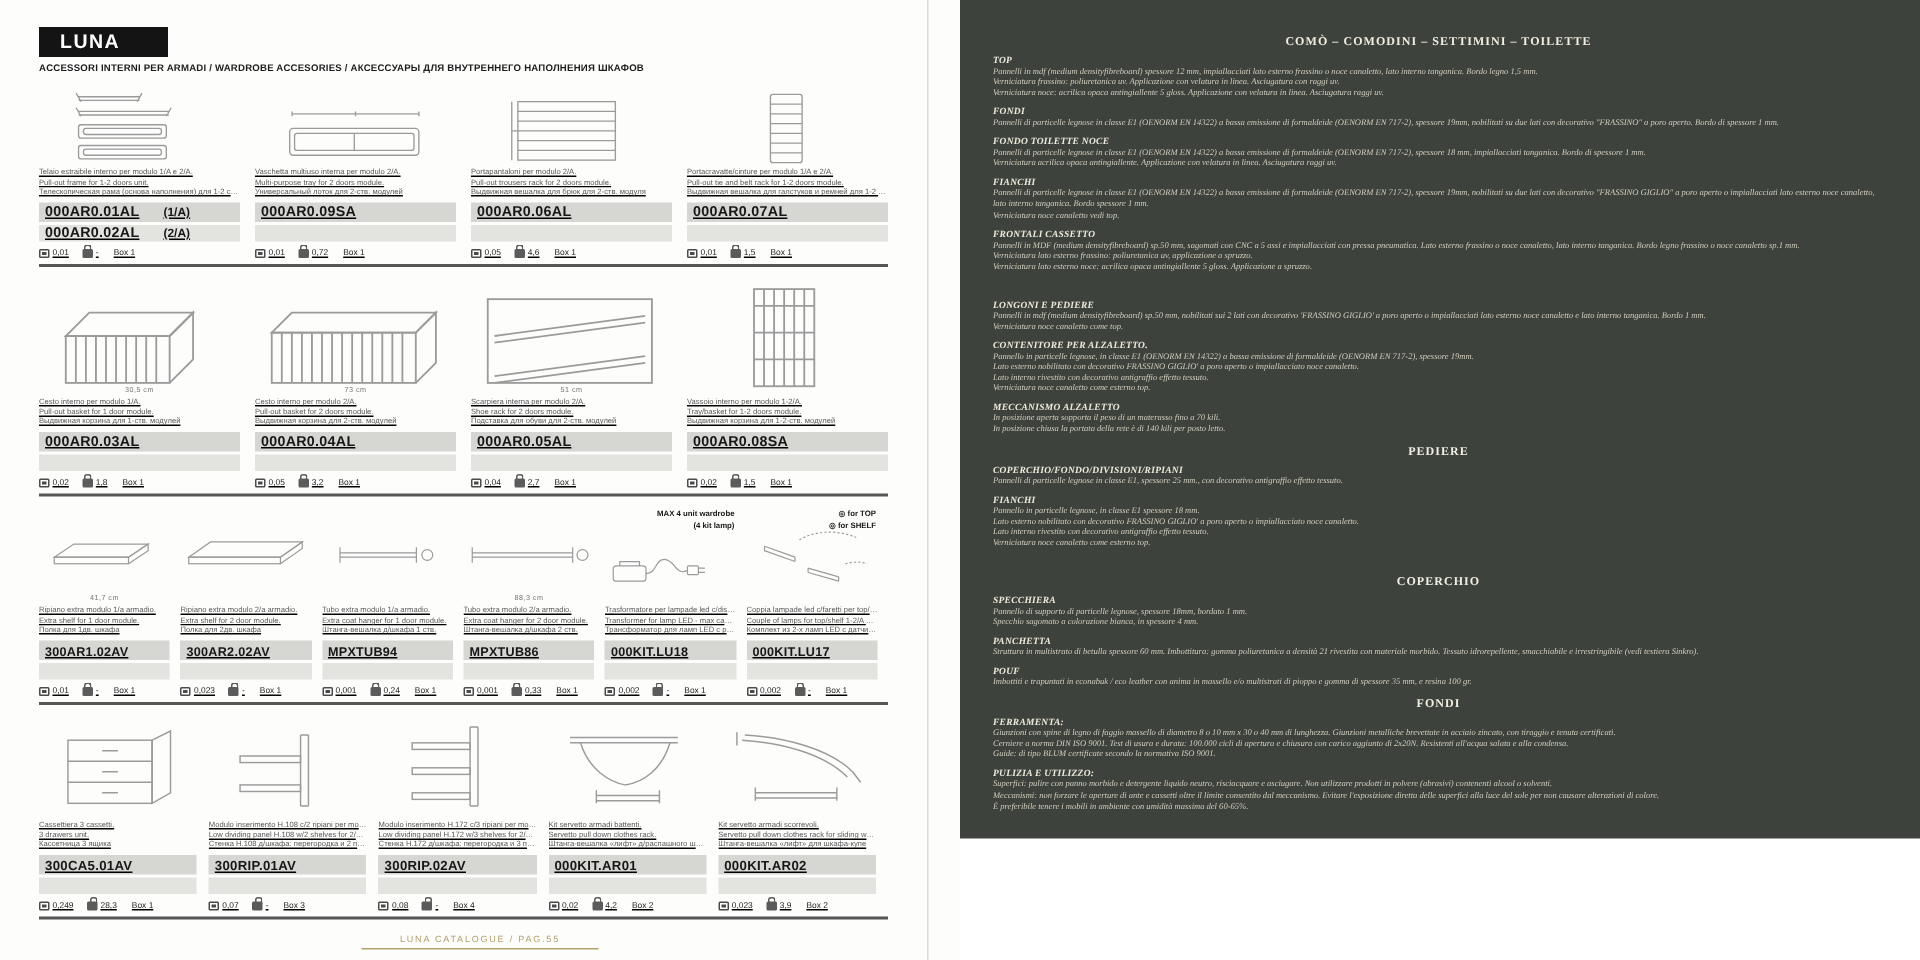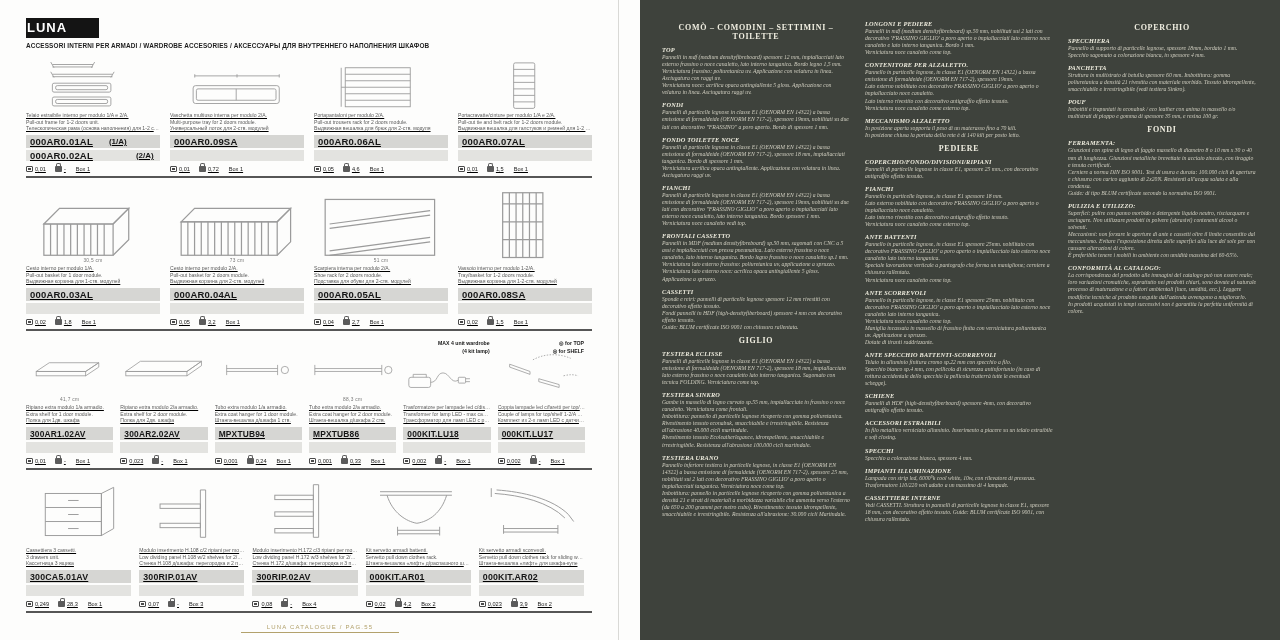--- a/index.html
+++ b/index.html
@@ -4,21 +4,21 @@
 <style>
   html,body{margin:0;padding:0;}
   body{width:1280px;height:640px;display:flex;overflow:hidden;background:#ffffff;
        font-family:"Liberation Sans",sans-serif;}
 
   
   .left{width:640px;height:640px;box-sizing:border-box;background:#fdfdfc;
         padding:18px 26px 0 26px;position:relative;}
   .left::after{content:"";position:absolute;top:0;right:21px;width:1px;height:100%;background:#d9d9d6;}
   .brand{display:inline-block;background:#141414;color:#fff;font-weight:bold;
-         font-size:13px;letter-spacing:1px;padding:2px 32px 3px 1px;}
+         font-size:13px;letter-spacing:1px;padding:2px 32px 3px 14px;}
   .subtitle{font-size:6.4px;font-weight:bold;color:#1d1d1d;margin-top:4px;letter-spacing:.15px;}
 
   .rows{margin-top:9px;width:566px;text-decoration:underline;}
   .prow{display:flex;border-bottom:2.5px solid #565656;margin-bottom:7px;}
   .cell{flex:1;margin-right:10px;min-width:0;position:relative;}
   .cell:last-child{margin-right:0;}
   .row-6col .cell{margin-right:7px;}
   .row-5col .cell{margin-right:8px;}
 
   .draw{position:relative;}
@@ -35,41 +35,41 @@
 
   .desc{height:21px;margin:2px 0 2px 0;font-size:5.1px;line-height:1.3;color:#5a5a5a;overflow:hidden;}
   .dline{white-space:nowrap;overflow:hidden;text-overflow:ellipsis;}
 
   .band{height:13px;background:#d6d6d3;display:flex;align-items:center;padding:0 4px;
         font-weight:bold;color:#161616;overflow:hidden;}
   .band .code{font-size:9.5px;letter-spacing:.2px;white-space:nowrap;}
   .row-6col .band .code{font-size:8.4px;}
   .row-5col .band .code{font-size:8.8px;text-align:right;}
   .band .variant{font-size:8px;margin-left:16px;white-space:nowrap;}
-  .band2{height:11px;background:#e3e3e0;margin-top:2px;gap:27px;}
+  .band2{height:11px;background:#e3e3e0;margin-top:2px;}
   .band2 .code{font-size:9.5px;}
 
   .cfoot{height:14px;display:flex;align-items:center;font-size:5.6px;color:#222;margin-top:1px;}
   .vol-ic{width:7px;height:6px;border:1px solid #4a4a4a;border-radius:1px;display:inline-block;
           box-sizing:border-box;margin-right:2px;position:relative;}
   .vol-ic::after{content:"";display:block;width:3px;height:2px;background:#4a4a4a;margin:1px auto 0;}
   .wt-ic{width:7px;height:6px;background:#5b5b5b;border-radius:1px;display:inline-block;
          position:relative;margin-left:9px;margin-right:2px;}
   .wt-ic::before{content:"";position:absolute;top:-3px;left:1.5px;width:3px;height:3px;
                  border:1px solid #5b5b5b;border-bottom:none;border-radius:2px 2px 0 0;}
   .boxlbl{margin-left:10px;}
 
   .pagefoot{position:absolute;bottom:7px;left:0;width:100%;text-align:center;}
   .pagefoot .ft{display:inline-block;color:#b2a16b;font-size:6px;letter-spacing:1.2px;
                 padding:0 26px 2px 26px;border-bottom:1px solid #b2a16b;}
 
   
-  .right{width:640px;height:640px;box-sizing:border-box;background:#3e423c;
+  .right{width:640px;height:559px;box-sizing:border-box;background:#3e423c;
          padding:20px 24px 14px 22px;display:flex;gap:15px;overflow:hidden;
-         font-family:"Liberation Serif",serif;}
+         font-family:"Liberation Serif",serif;flex-direction:column;}
   .pcol{flex:1;min-width:0;overflow:hidden;}
   .phead{text-align:center;font-weight:bold;font-size:8px;color:#f0eee1;
          letter-spacing:.7px;margin:3px 0 5px 0;}
   .psec{margin-bottom:5px;}
   .ptitle{font-style:italic;font-weight:bold;font-size:6.3px;color:#edebdd;
           margin-bottom:1px;letter-spacing:.2px;}
   .ppar{font-style:italic;font-size:5.7px;line-height:1.24;color:#cfcdbf;}
 </style>
 </head>
 <body>

